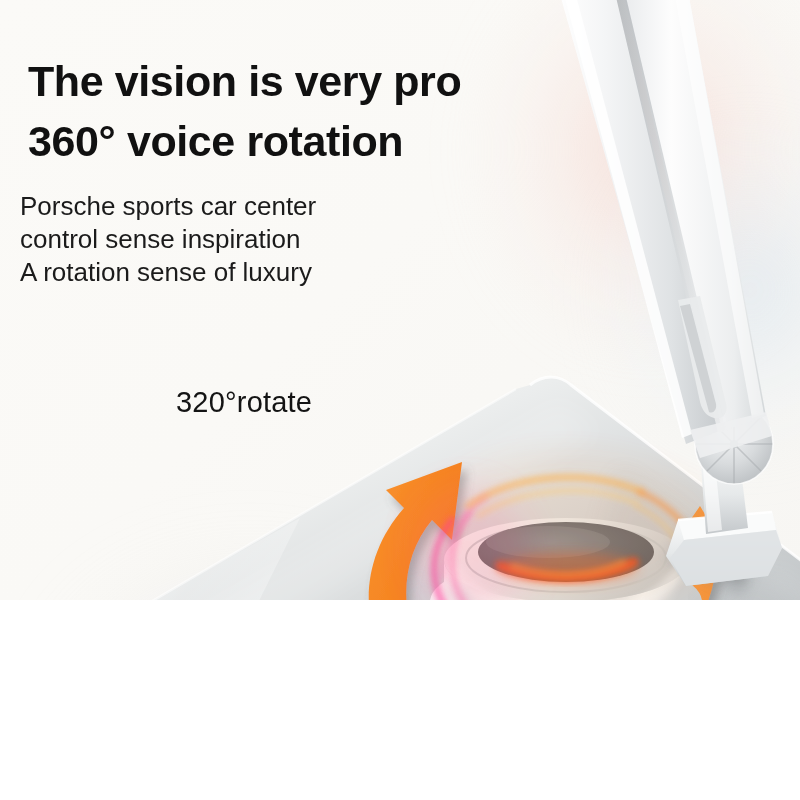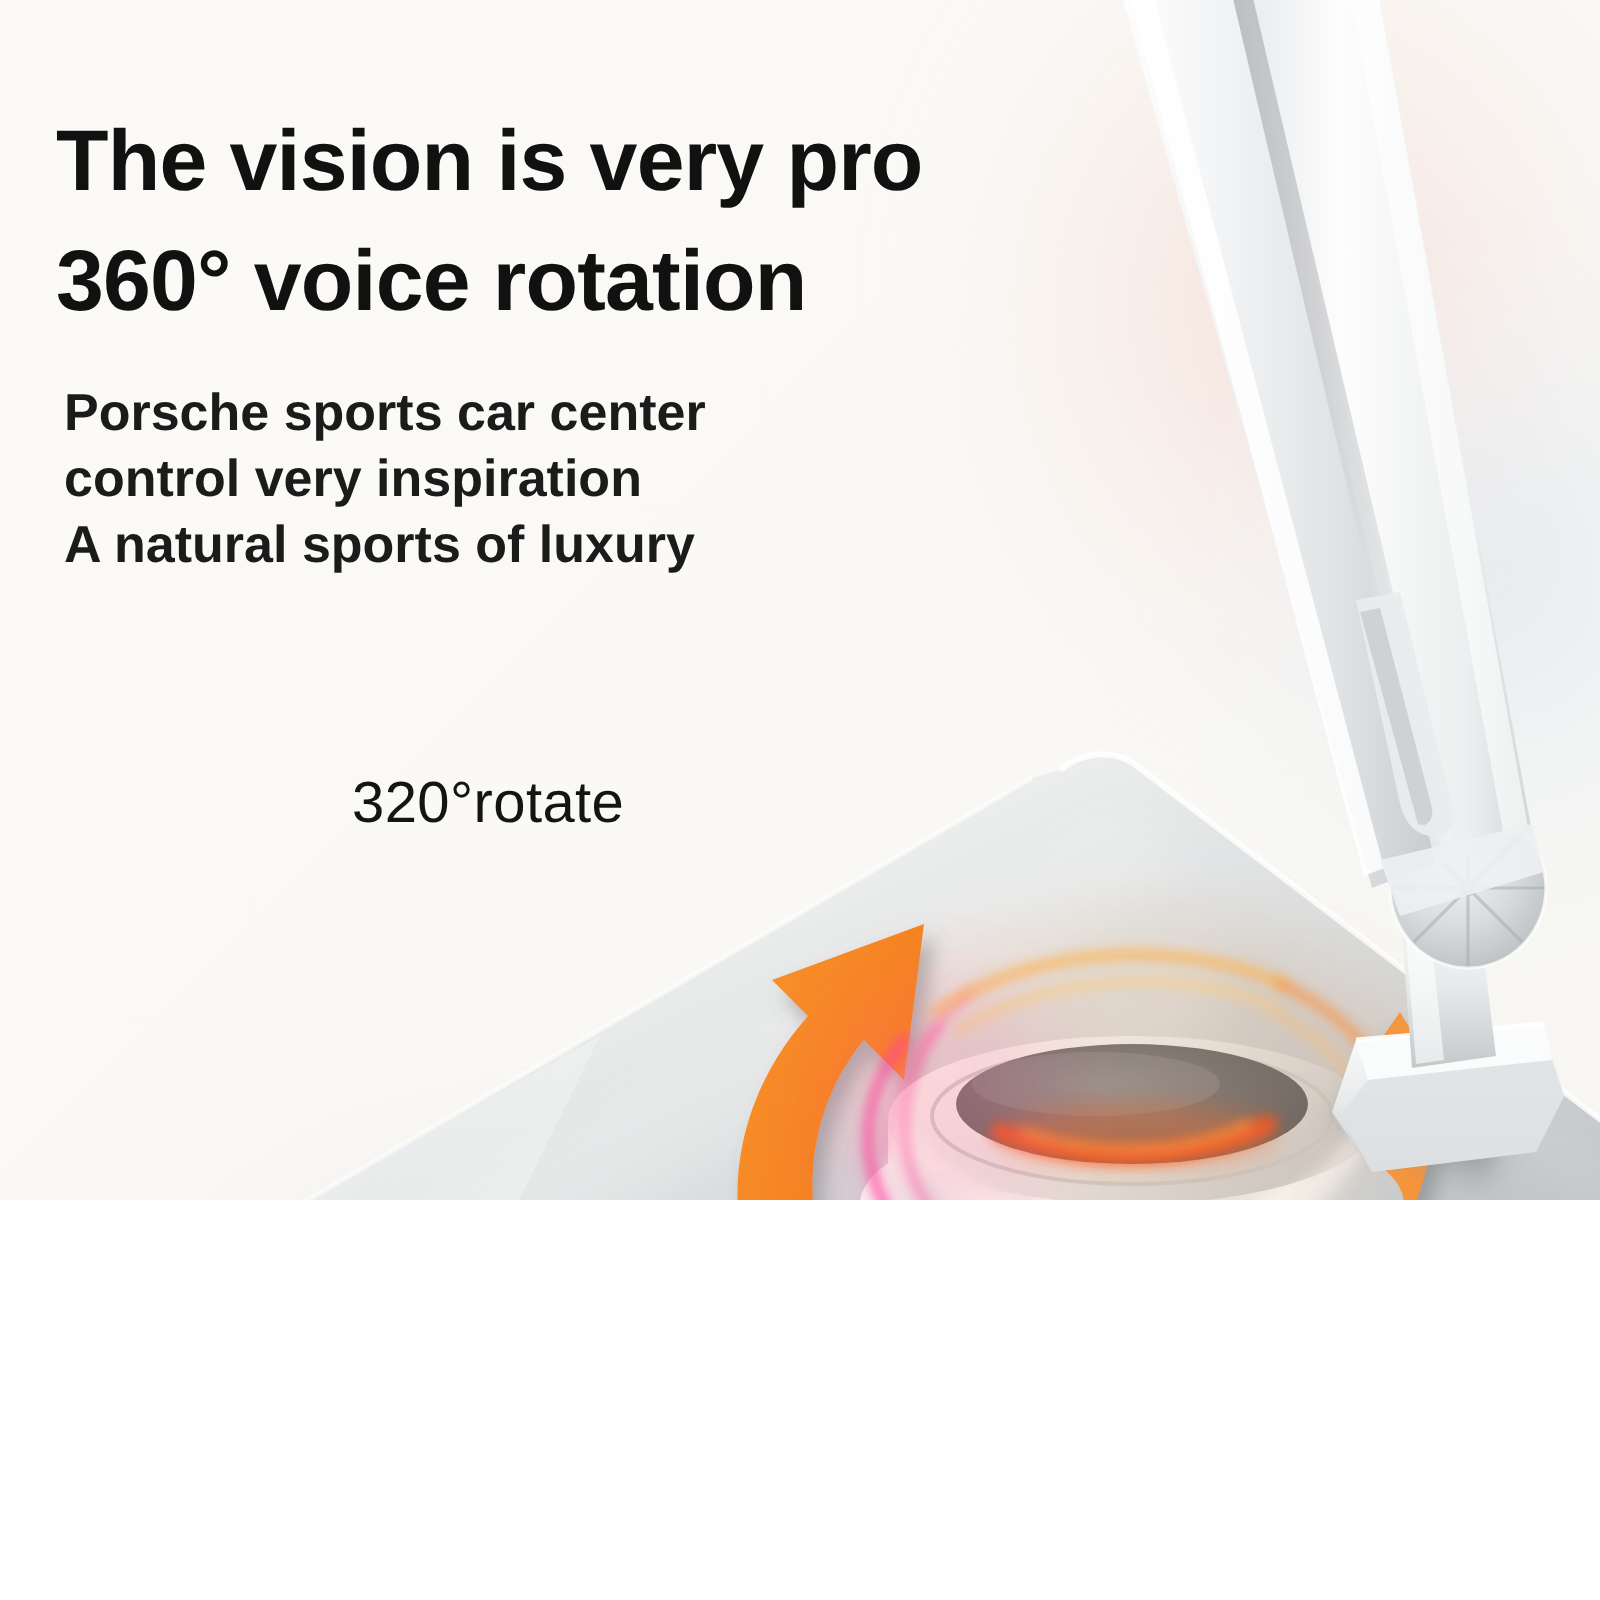--- a/index.html
+++ b/index.html
@@ -51,27 +51,26 @@
     line-height: 53px;
     letter-spacing: -0.4px;
     color: #111111;
     white-space: nowrap;
   }
   .headline-1 { top: 55px; }
   .headline-2 { top: 115px; }
 
   .subline {
     position: absolute;
-    left: 32px;
+    left: 20px;
     width: 420px;
     font-size: 26px;
     line-height: 33px;
     color: #1b1b1b;
     white-space: nowrap;
-    font-weight: bold;
   }
   .sub-1 { top: 190px; }
   .sub-2 { top: 223px; }
   .sub-3 { top: 256px; }
 
   .rotate-label {
     position: absolute;
     left: 176px;
     top: 386px;
     font-size: 29px;
@@ -327,18 +326,18 @@
       <path d="M672,-20 L686,-20 L764,414 L752,418 Z" fill="#ffffff" opacity="0.6"></path>
 
       <path d="M690,430 L766,412 L772,436 L700,458 Z" fill="#eef0f1" opacity="0.9"></path>
     </g>
   </svg>
 
   <div class="headline headline-1">The vision is very pro</div>
   <div class="headline headline-2">360° voice rotation</div>
 
   <div class="subline sub-1">Porsche sports car center</div>
-  <div class="subline sub-2">control very inspiration</div>
-  <div class="subline sub-3">A natural sports of luxury</div>
+  <div class="subline sub-2">control sense inspiration</div>
+  <div class="subline sub-3">A rotation sense of luxury</div>
 
   <div class="rotate-label">320°rotate</div>
 
 </div>
 
 </body></html>

